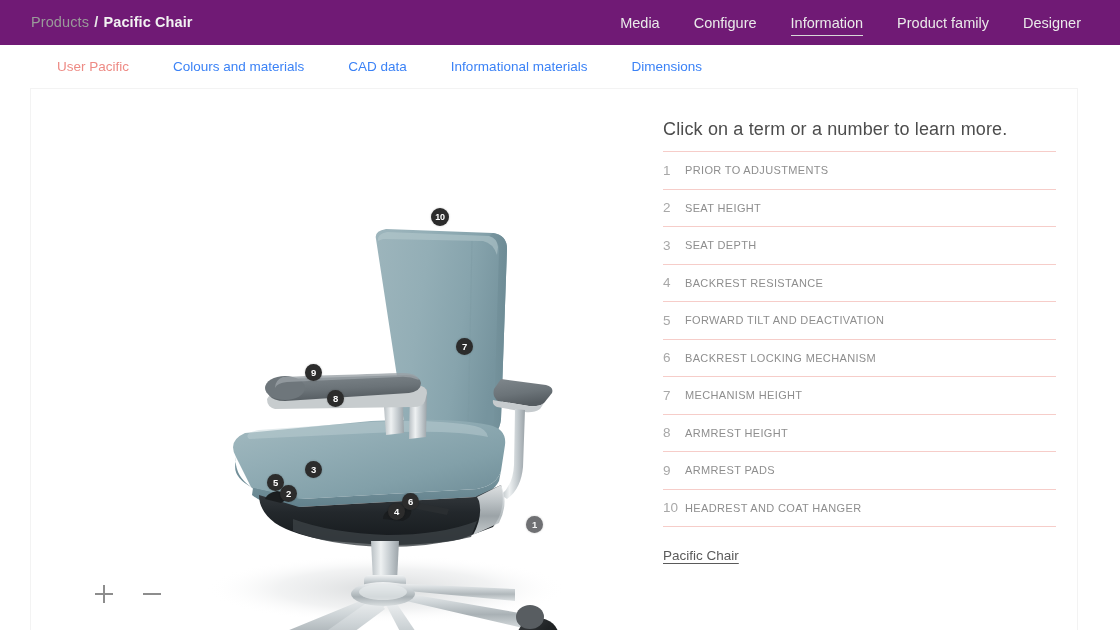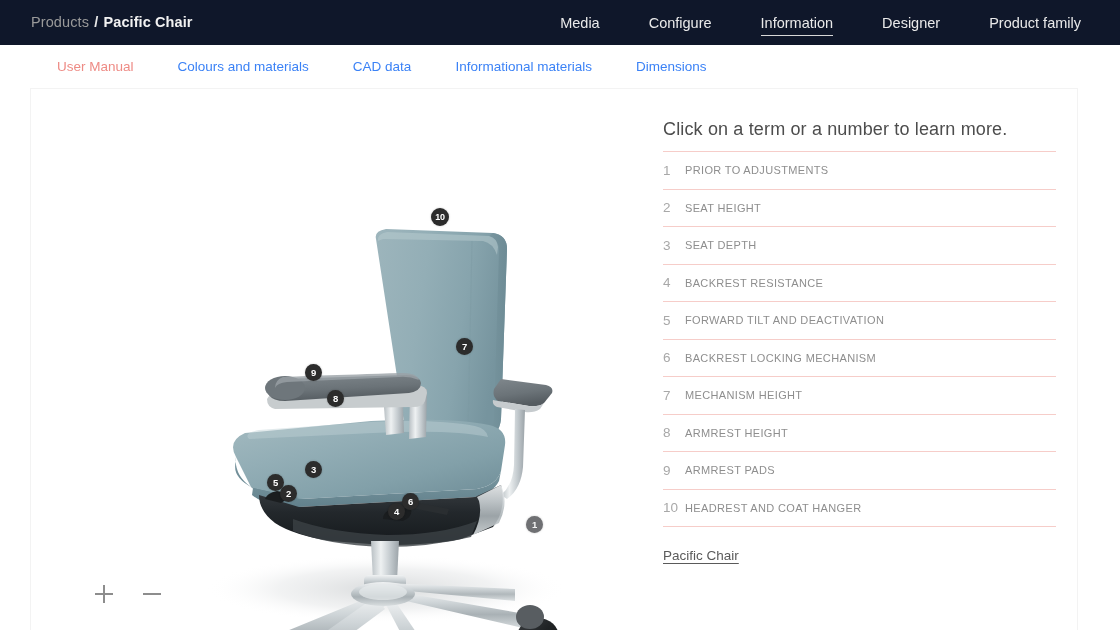--- a/index.html
+++ b/index.html
@@ -7,36 +7,36 @@
     width: 1120px; height: 630px;
     overflow: hidden;
     background: #ffffff;
     font-family: "Liberation Sans", sans-serif;
   }
 
   
   #topbar {
     position: absolute; left: 0; top: 0;
     width: 1120px; height: 45px;
-    background: #0f172a;
+    background: #701a75;
     display: flex; align-items: center;
   }
   #breadcrumb {
     position: absolute; left: 31px; top: 14px;
     font-size: 14.5px; letter-spacing: .1px;
     white-space: nowrap;
   }
   #breadcrumb .crumb-root { color: #9a9a9a; }
   #breadcrumb .crumb-sep  { color: #e8e8e8; font-weight: bold; padding: 0 1px;}
   #breadcrumb .crumb-cur  { color: #f2f2f2; font-weight: bold; }
 
   #topnav {
     position: absolute; right: 22px; top: 0;
     height: 45px;
-    display: flex; align-items: center; gap: 15px;
+    display: flex; align-items: center; gap: 0px;
   }
   .topnav-item {
     color: #eaeaea; font-size: 14.5px;
     padding: 13px 17px 12px 17px;
     position: relative;
     white-space: nowrap;
     cursor: pointer;
   }
   .topnav-item.active::after {
     content: "";
@@ -169,27 +169,27 @@
   <div id="breadcrumb">
     <span class="crumb-root">Products</span>
     <span class="crumb-sep">/</span>
     <span class="crumb-cur">Pacific Chair</span>
   </div>
 
   <nav id="topnav">
     <div class="topnav-item">Media</div>
     <div class="topnav-item">Configure</div>
     <div class="topnav-item active">Information</div>
+    <div class="topnav-item">Product family</div>
     <div class="topnav-item">Designer</div>
-    <div class="topnav-item">Product family</div>
   </nav>
 </div>
 
 <div id="subnav">
-  <div class="subnav-item active">User Manual</div>
+  <div class="subnav-item active">User Pacific</div>
   <div class="subnav-item">Colours and materials</div>
   <div class="subnav-item">CAD data</div>
   <div class="subnav-item">Informational materials</div>
   <div class="subnav-item">Dimensions</div>
 </div>
 
 <div id="panel">
 
   <div id="viewer">
 

